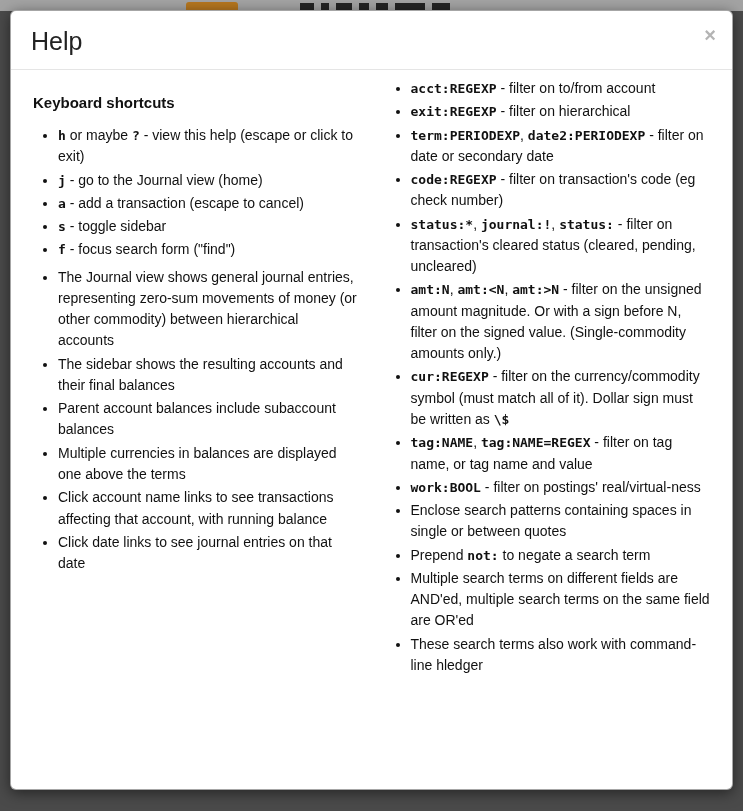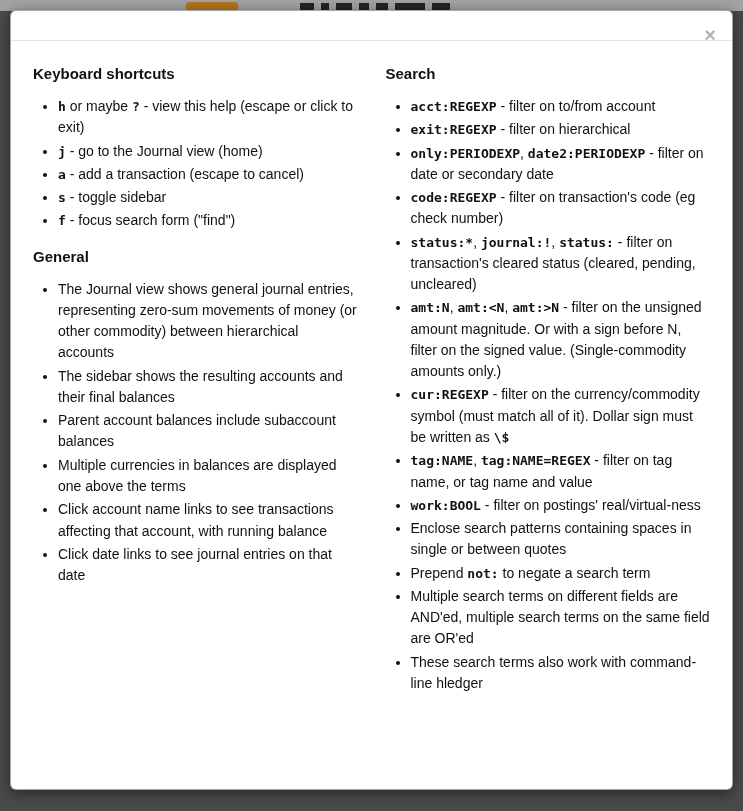--- a/index.html
+++ b/index.html
@@ -83,48 +83,47 @@
       <i></i>
       <i></i>
       <i></i>
   </span>
 </div>
 
 <div class="backdrop"></div>
 
 <div class="modal">
   <div class="modal-header">
+    <div class="modal-title">Help</div>
     <button class="close-btn">×</button>
   </div>
   <div class="modal-body">
     <div class="col">
         <h4 class="section-heading">Keyboard shortcuts</h4>
         <ul class="help-list">
           <li><span class="code">h</span><span> or maybe </span><span class="code">?</span><span> - view this help (escape or click to exit)</span></li>
           <li><span class="code">j</span><span> - go to the Journal view (home)</span></li>
           <li><span class="code">a</span><span> - add a transaction (escape to cancel)</span></li>
           <li><span class="code">s</span><span> - toggle sidebar</span></li>
           <li><span class="code">f</span><span> - focus search form ("find")</span></li>
         </ul>
-        <h4 class="section-heading">General</h4>
         <ul class="help-list">
           <li><span>The Journal view shows general journal entries, representing zero-sum movements of money (or other commodity) between hierarchical accounts</span></li>
           <li><span>The sidebar shows the resulting accounts and their final balances</span></li>
           <li><span>Parent account balances include subaccount balances</span></li>
           <li><span>Multiple currencies in balances are displayed one above the terms</span></li>
           <li><span>Click account name links to see transactions affecting that account, with running balance</span></li>
           <li><span>Click date links to see journal entries on that date</span></li>
         </ul>
       </div>
     <div class="col">
-        <h4 class="section-heading">Search</h4>
         <ul class="help-list">
           <li><span class="code">acct:REGEXP</span><span> - filter on to/from account</span></li>
           <li><span class="code">exit:REGEXP</span><span> - filter on hierarchical</span></li>
-          <li><span class="code">only:PERIODEXP</span><span>, </span><span class="code">date2:PERIODEXP</span><span> - filter on date or secondary date</span></li>
+          <li><span class="code">term:PERIODEXP</span><span>, </span><span class="code">date2:PERIODEXP</span><span> - filter on date or secondary date</span></li>
           <li><span class="code">code:REGEXP</span><span> - filter on transaction's code (eg check number)</span></li>
           <li><span class="code">status:*</span><span>, </span><span class="code">journal:!</span><span>, </span><span class="code">status:</span><span> - filter on transaction's cleared status (cleared, pending, uncleared)</span></li>
           <li><span class="code">amt:N</span><span>, </span><span class="code">amt:&lt;N</span><span>, </span><span class="code">amt:&gt;N</span><span> - filter on the unsigned amount magnitude. Or with a sign before N, filter on the signed value. (Single-commodity amounts only.)</span></li>
           <li><span class="code">cur:REGEXP</span><span> - filter on the currency/commodity symbol (must match all of it). Dollar sign must be written as </span><span class="code">\$</span></li>
           <li><span class="code">tag:NAME</span><span>, </span><span class="code">tag:NAME=REGEX</span><span> - filter on tag name, or tag name and value</span></li>
           <li><span class="code">work:BOOL</span><span> - filter on postings' real/virtual-ness</span></li>
           <li><span>Enclose search patterns containing spaces in single or between quotes</span></li>
           <li><span>Prepend </span><span class="code">not:</span><span> to negate a search term</span></li>
           <li><span>Multiple search terms on different fields are AND'ed, multiple search terms on the same field are OR'ed</span></li>
           <li><span>These search terms also work with command-line hledger</span></li>

